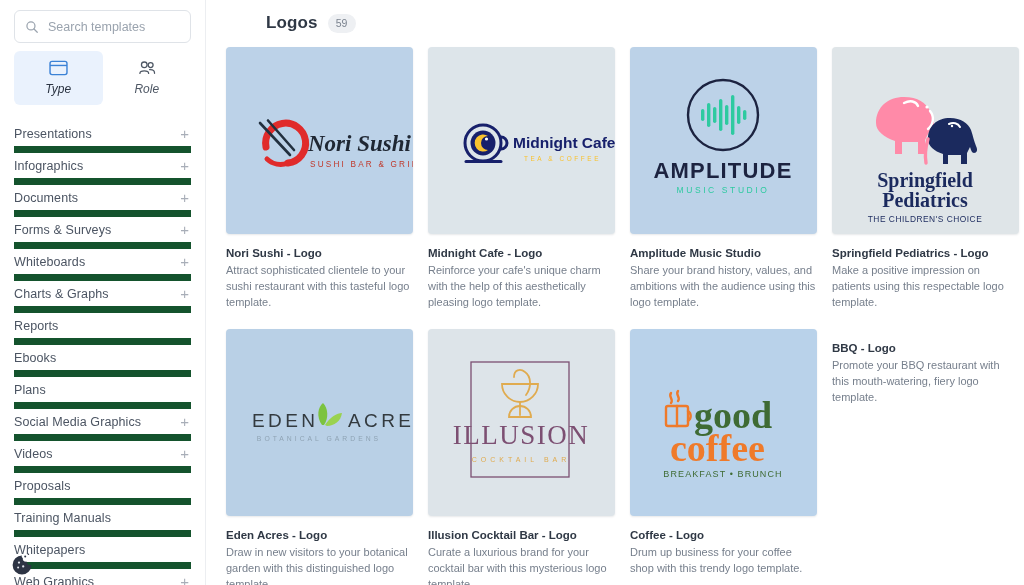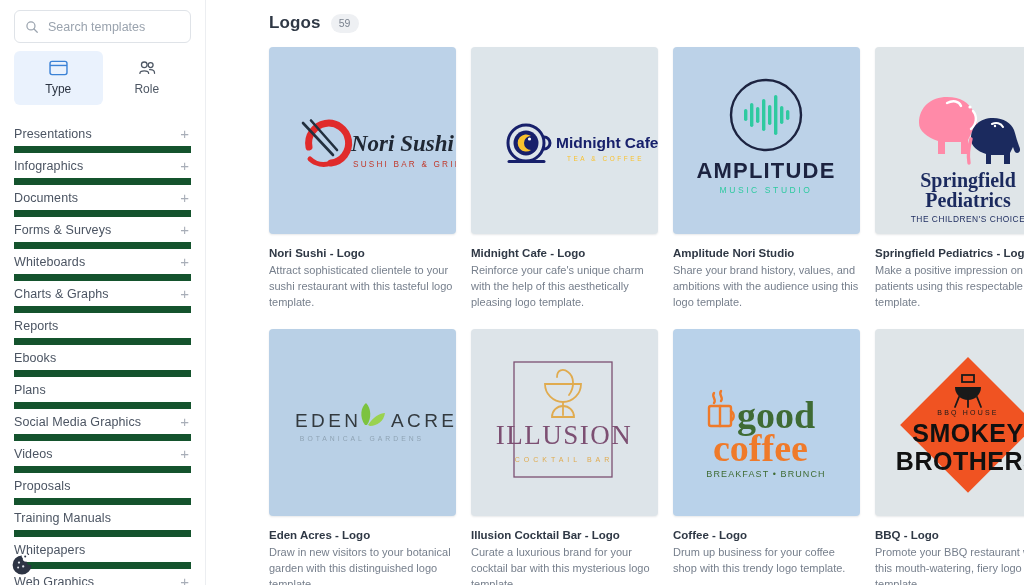--- a/index.html
+++ b/index.html
@@ -2,21 +2,21 @@
 <html><head>
 <meta charset="utf-8">
 <style>
   * { box-sizing: border-box; margin: 0; padding: 0; }
   html, body {
     width: 1024px; height: 585px;
     background: #ffffff;
     font-family: "Liberation Sans", sans-serif;
     overflow: hidden;
   }
-  #app { display: flex; width: 1024px; height: 585px; background:#fff;gap:43px; }
+  #app { display: flex; width: 1024px; height: 585px; background:#fff; }
 
   
   .sidebar {
     width: 206px; height: 585px;
     background:#fff;
     border-right: 1px solid #eceef1;
     padding: 8px 14px 0 14px;
     position: relative;
     overflow: hidden;
     flex: 0 0 206px;
@@ -34,21 +34,21 @@
   .search-input {
     border:none; outline:none; background:transparent;
     font-family:"Liberation Sans", sans-serif;
     font-size: 12.5px; color:#5a6573; width:100%;
   }
   .search-input::placeholder { color:#9aa3ae; }
 
   .tabs { display:flex; margin-top: 8px; }
   .tab {
     flex:1; text-align:center; padding: 7px 0 9px 0;
-    border-radius: 6px; cursor:pointer;
+    border-radius: 6px; cursor:pointer;font-style:italic;
   }
   .tab .ticon { height:20px; display:flex; align-items:center; justify-content:center; margin-bottom:4px; }
   .tab .tlabel { font-size: 12px; color:#4e5764; }
   .tab.active { background:#eaf2fd; }
   .tab.active .tlabel { color:#2b3442; }
 
   .cat-list { margin-top: 16px; }
   .cat-item {
     display:flex; align-items:center; justify-content:space-between;
     height: 32px;
@@ -61,21 +61,21 @@
   }
   .cookie-badge {
     position:absolute; left: 8px; bottom: 6px;
     width: 28px; height: 28px;
   }
 
   
   .main {
     flex:1; height:585px; padding: 8px 0 0 20px; overflow:hidden; background:#fff;
   }
-  .main-head { display:flex; align-items:center; gap:10px; height: 30px; }
+  .main-head { display:flex; align-items:center; gap:10px; height: 30px; margin-left: 40px; }
   .main-title { font-size: 17px; font-weight: bold; color:#2f3845; letter-spacing:.1px; }
   .count-badge {
     background:#eef0f3; color:#7b838f; border-radius: 999px;
     min-width: 28px; height: 19px; padding: 0 7px;
     display:flex; align-items:center; justify-content:center;
     font-size: 10.5px;
   }
 
   .grid {
     display:grid;
@@ -267,21 +267,21 @@
               <rect x="89" y="52" width="3.4" height="32" rx="1.7"></rect>
               <rect x="95" y="58" width="3.4" height="20" rx="1.7"></rect>
               <rect x="101" y="48" width="3.4" height="40" rx="1.7"></rect>
               <rect x="107" y="59" width="3.4" height="18" rx="1.7"></rect>
               <rect x="113" y="63" width="3.4" height="10" rx="1.7"></rect>
             </g>
             <text x="93" y="131" text-anchor="middle" font-family="'Liberation Sans',sans-serif" font-size="22" font-weight="bold" letter-spacing="1.2" fill="#1c2340">AMPLITUDE</text>
             <text x="93" y="146" text-anchor="middle" font-family="'Liberation Sans',sans-serif" font-size="8.5" letter-spacing="2.6" fill="#2ecaa0">MUSIC STUDIO</text>
           </svg>
         </div>
-        <div class="card-title">Amplitude Nori Studio</div>
+        <div class="card-title">Amplitude Music Studio</div>
         <div class="card-desc">Share your brand history, values, and ambitions with the audience using this logo template.</div>
       </div>
 
       <div class="card">
         <div class="thumb" style="background:#dfe5e8">
           <svg width="187" height="187" viewBox="0 0 187 187">
             <g>
               <path d="M44 76 c0 -16 12 -26 28 -26 c14 0 22 6 26 14 c3 7 4 14 6 20 c2 5 1 9 -2 9 c-3 0 -4 -4 -5 -8 l-4 8 l0 14 l-7 0 l0 -12 l-16 0 l0 12 l-7 0 l0 -13 c-11 -4 -19 -10 -19 -18 z" fill="#ff8aa8"></path>
               <path d="M72 56 c6 -3 12 -2 14 3" fill="none" stroke="#ffffff" stroke-width="2.4" stroke-linecap="round"></path>
               <path d="M98 64 c5 6 3 14 -2 18" fill="none" stroke="#ffffff" stroke-width="2.4" stroke-linecap="round"></path>
@@ -347,34 +347,19 @@
             <text x="64" y="99" font-family="'Liberation Serif',serif" font-size="38" font-weight="bold" fill="#3f6b34">good</text>
             <text x="40" y="132" font-family="'Liberation Serif',serif" font-size="38" font-weight="bold" fill="#ef7a2a">coffee</text>
             <text x="93" y="148" text-anchor="middle" font-family="'Liberation Sans',sans-serif" font-size="9" letter-spacing="1.1" fill="#3f6b34">BREAKFAST • BRUNCH</text>
           </svg>
         </div>
         <div class="card-title">Coffee - Logo</div>
         <div class="card-desc">Drum up business for your coffee shop with this trendy logo template.</div>
       </div>
 
       <div class="card row2">
-        <div class="thumb" style="background:#dfe5e8">
-          <svg width="187" height="187" viewBox="0 0 187 187">
-            <rect x="93" y="28" width="96" height="96" fill="#f05322" transform="rotate(45 93 28)"></rect>
-            <g stroke="#1a1a1a" stroke-width="1.8" fill="none" stroke-linecap="round">
-              <rect x="87" y="46" width="12" height="7"></rect>
-              <path d="M80 58 L106 58 A13 13 0 0 1 80 58 z" fill="#1a1a1a" stroke="none"></path>
-              <line x1="84" y1="68" x2="80" y2="78"></line>
-              <line x1="102" y1="68" x2="106" y2="78"></line>
-              <line x1="93" y1="66" x2="93" y2="78"></line>
-            </g>
-            <text x="93" y="86" text-anchor="middle" font-family="'Liberation Sans',sans-serif" font-size="7" letter-spacing="2.2" fill="#1a1a1a">BBQ HOUSE</text>
-            <text x="93" y="113" text-anchor="middle" font-family="'Liberation Sans',sans-serif" font-size="25" font-weight="bold" letter-spacing="0.5" fill="#111111">SMOKEY</text>
-            <text x="93" y="141" text-anchor="middle" font-family="'Liberation Sans',sans-serif" font-size="25" font-weight="bold" letter-spacing="0.5" fill="#111111">BROTHERS</text>
-          </svg>
-        </div>
         <div class="card-title">BBQ - Logo</div>
         <div class="card-desc">Promote your BBQ restaurant with this mouth-watering, fiery logo template.</div>
       </div>
 
     </div>
   </div>
 </div>
 
 </body></html>

